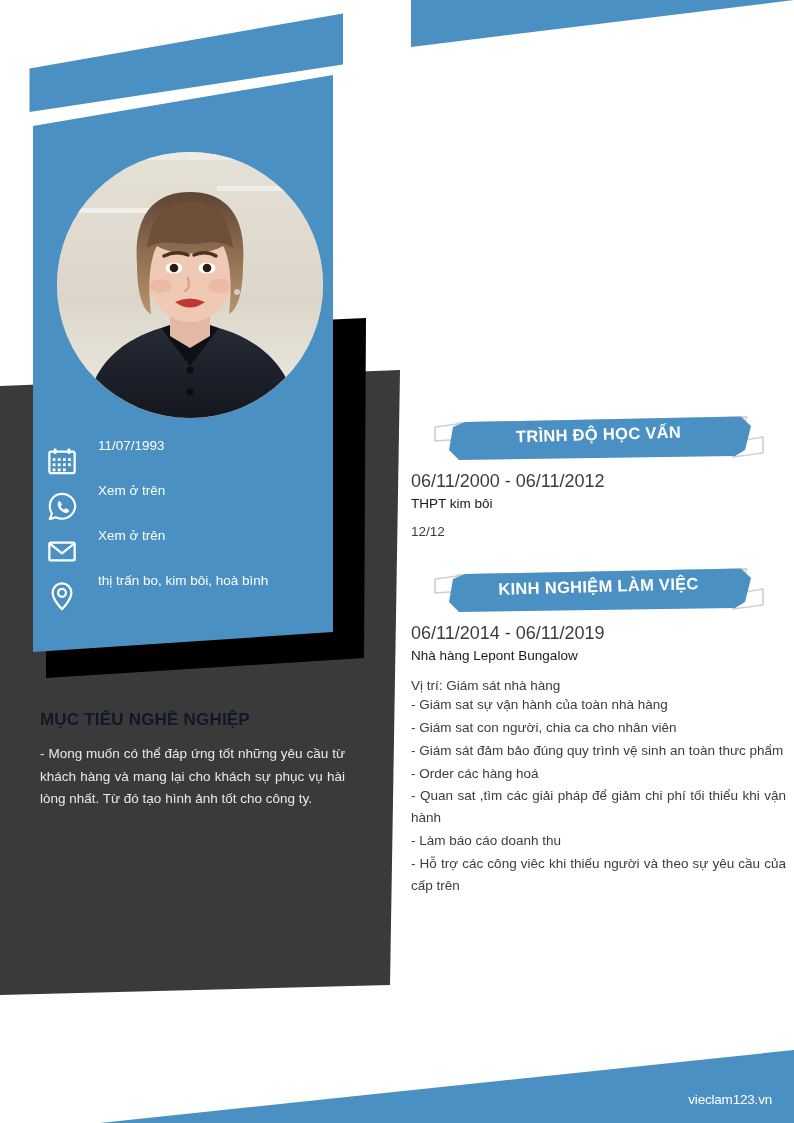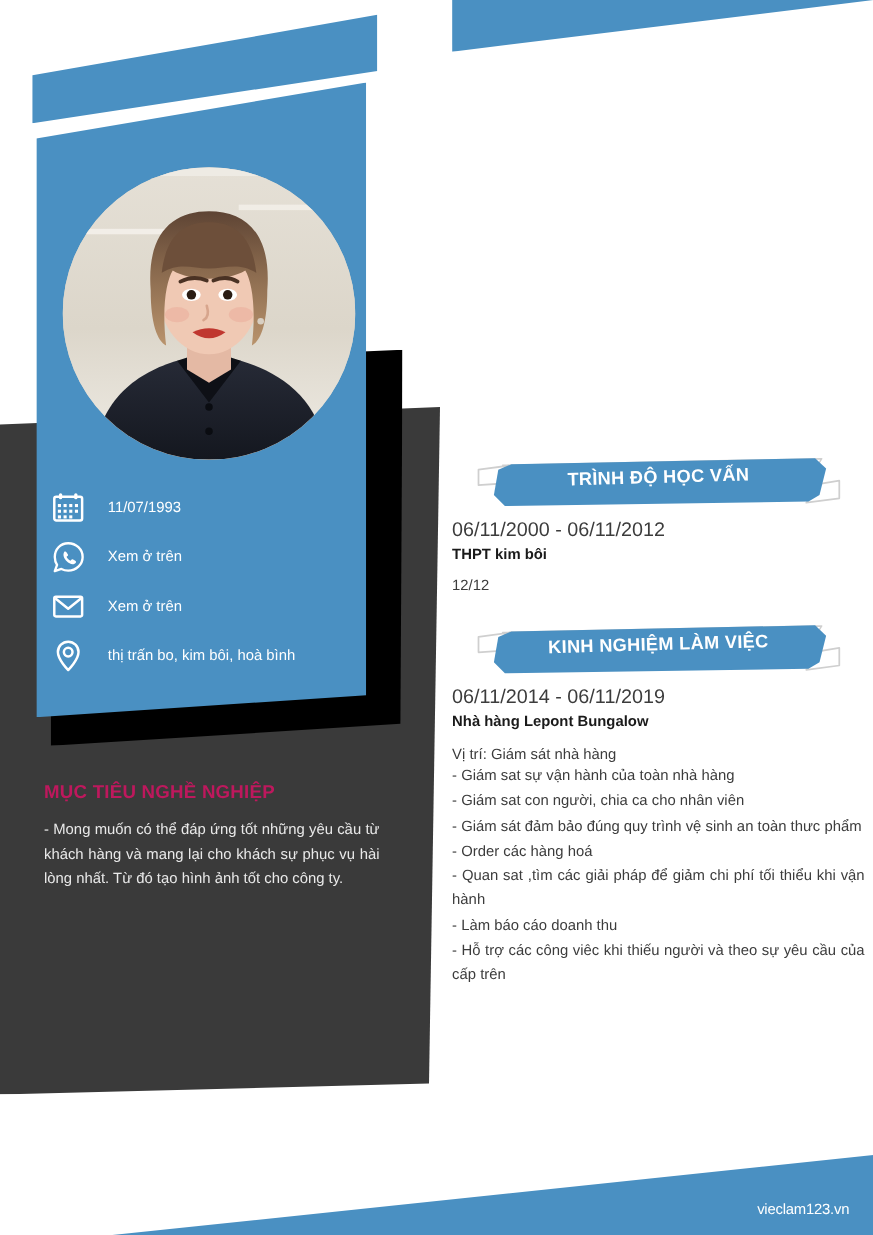--- a/index.html
+++ b/index.html
@@ -116,21 +116,20 @@
 
   
   .contacts {
     position: absolute;
     left: 40px;
     top: 438px;
     width: 290px;
   }
   .contact-row {
     display: flex;
-    align-items: center;
     height: 45px;
     margin-bottom: 0px;
   }
   .contact-icon {
     width: 44px;
     flex: 0 0 44px;
     display: flex;
     align-items: center;
     justify-content: center;
   }
@@ -149,21 +148,21 @@
   
   .objective {
     position: absolute;
     left: 40px;
     top: 710px;
     width: 305px;
   }
   .objective-title {
     font-size: 17px;
     font-weight: bold;
-    color: #be185d;
+    color: #0f172a;
     letter-spacing: 0.2px;
   }
   .objective-body {
     margin-top: 13px;
     font-size: 13.5px;
     line-height: 1.68;
     color: #e9e9e9;
     text-align: justify;
   }
 
@@ -204,21 +203,21 @@
     transform: rotate(-1.6deg);
   }
 
   .entry-date {
     font-size: 18px;
     color: #3c3c3c;
     margin-top: 6px;
   }
   .entry-org {
     font-size: 13.5px;
-    font-weight: bold;
+    font-weight: normal;
     color: #1a1a1a;
     margin-top: 4px;
   }
   .entry-extra {
     font-size: 13.5px;
     color: #3c3c3c;
     margin-top: 13px;
   }
   .entry-role {
     font-size: 13.5px;

